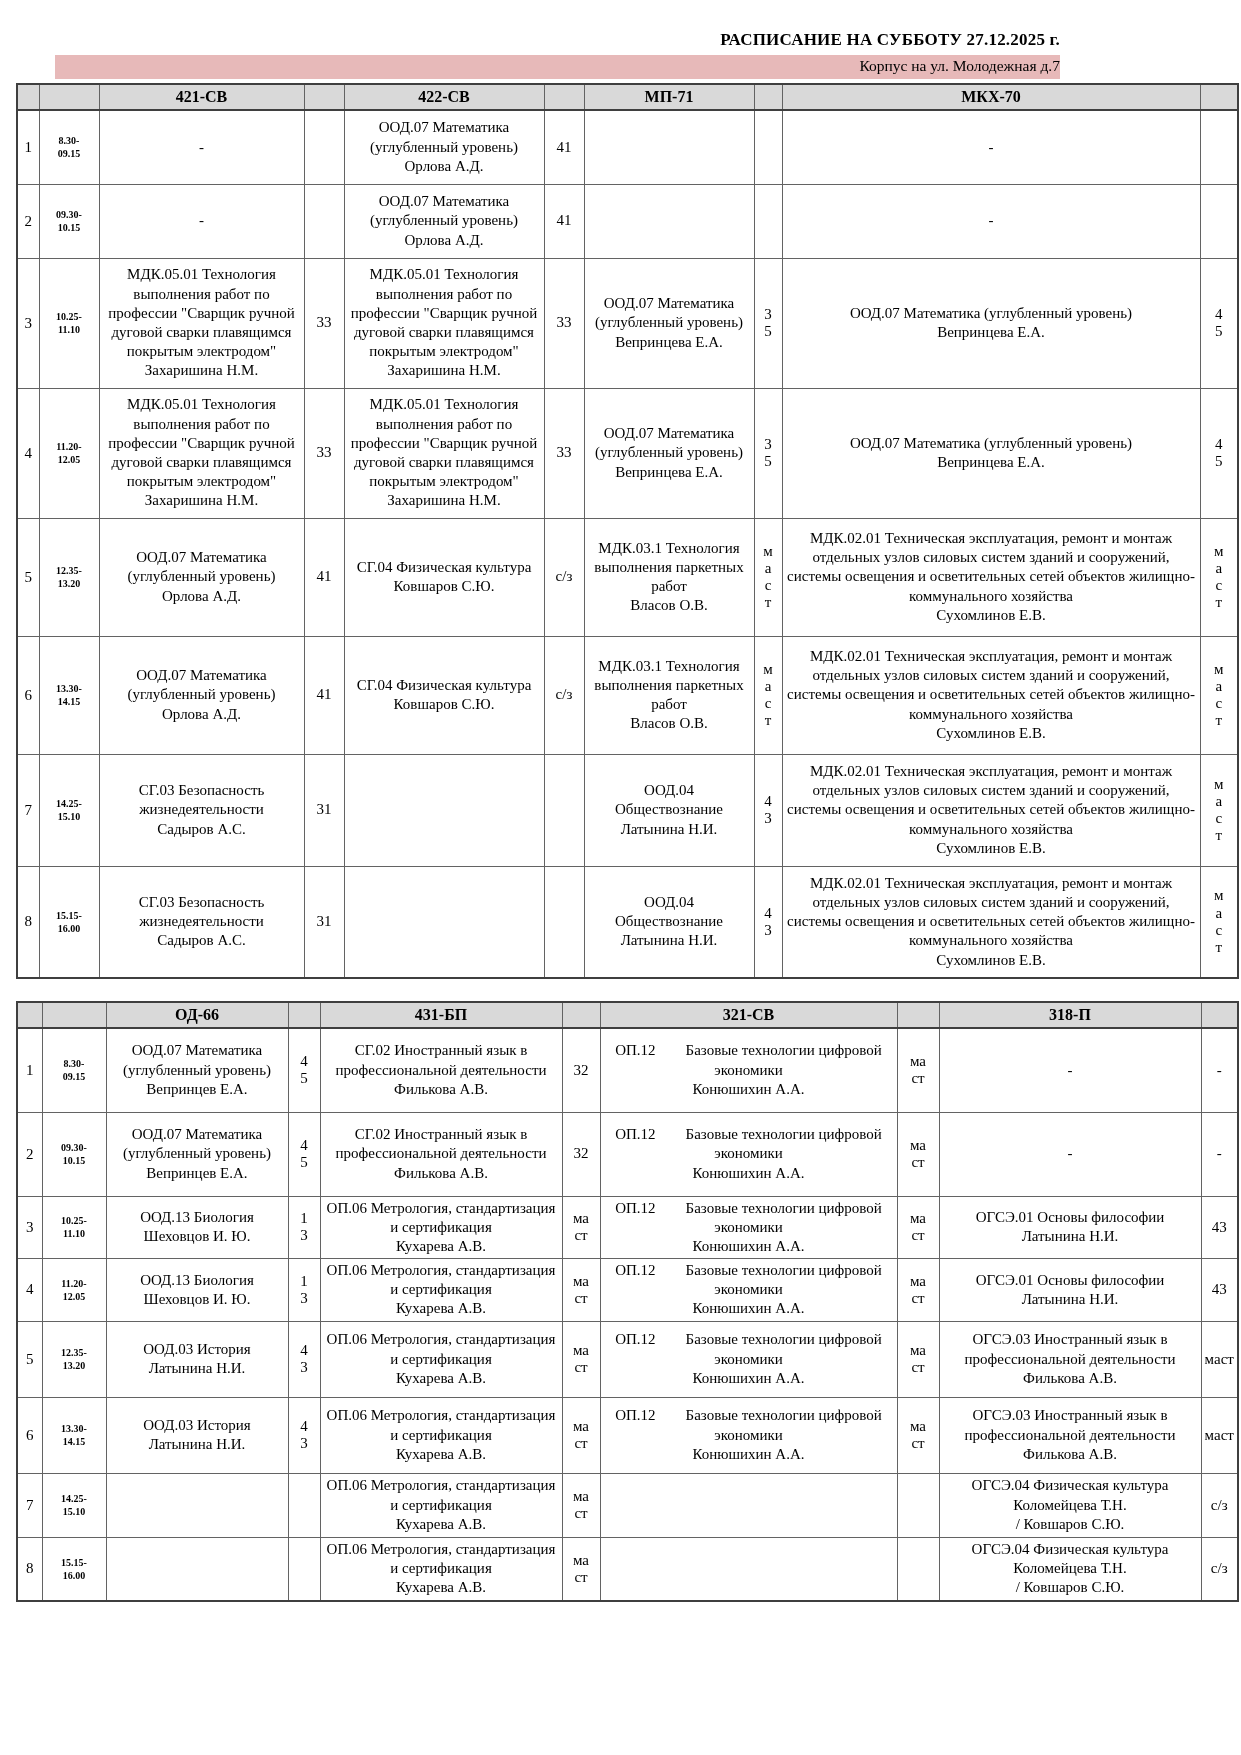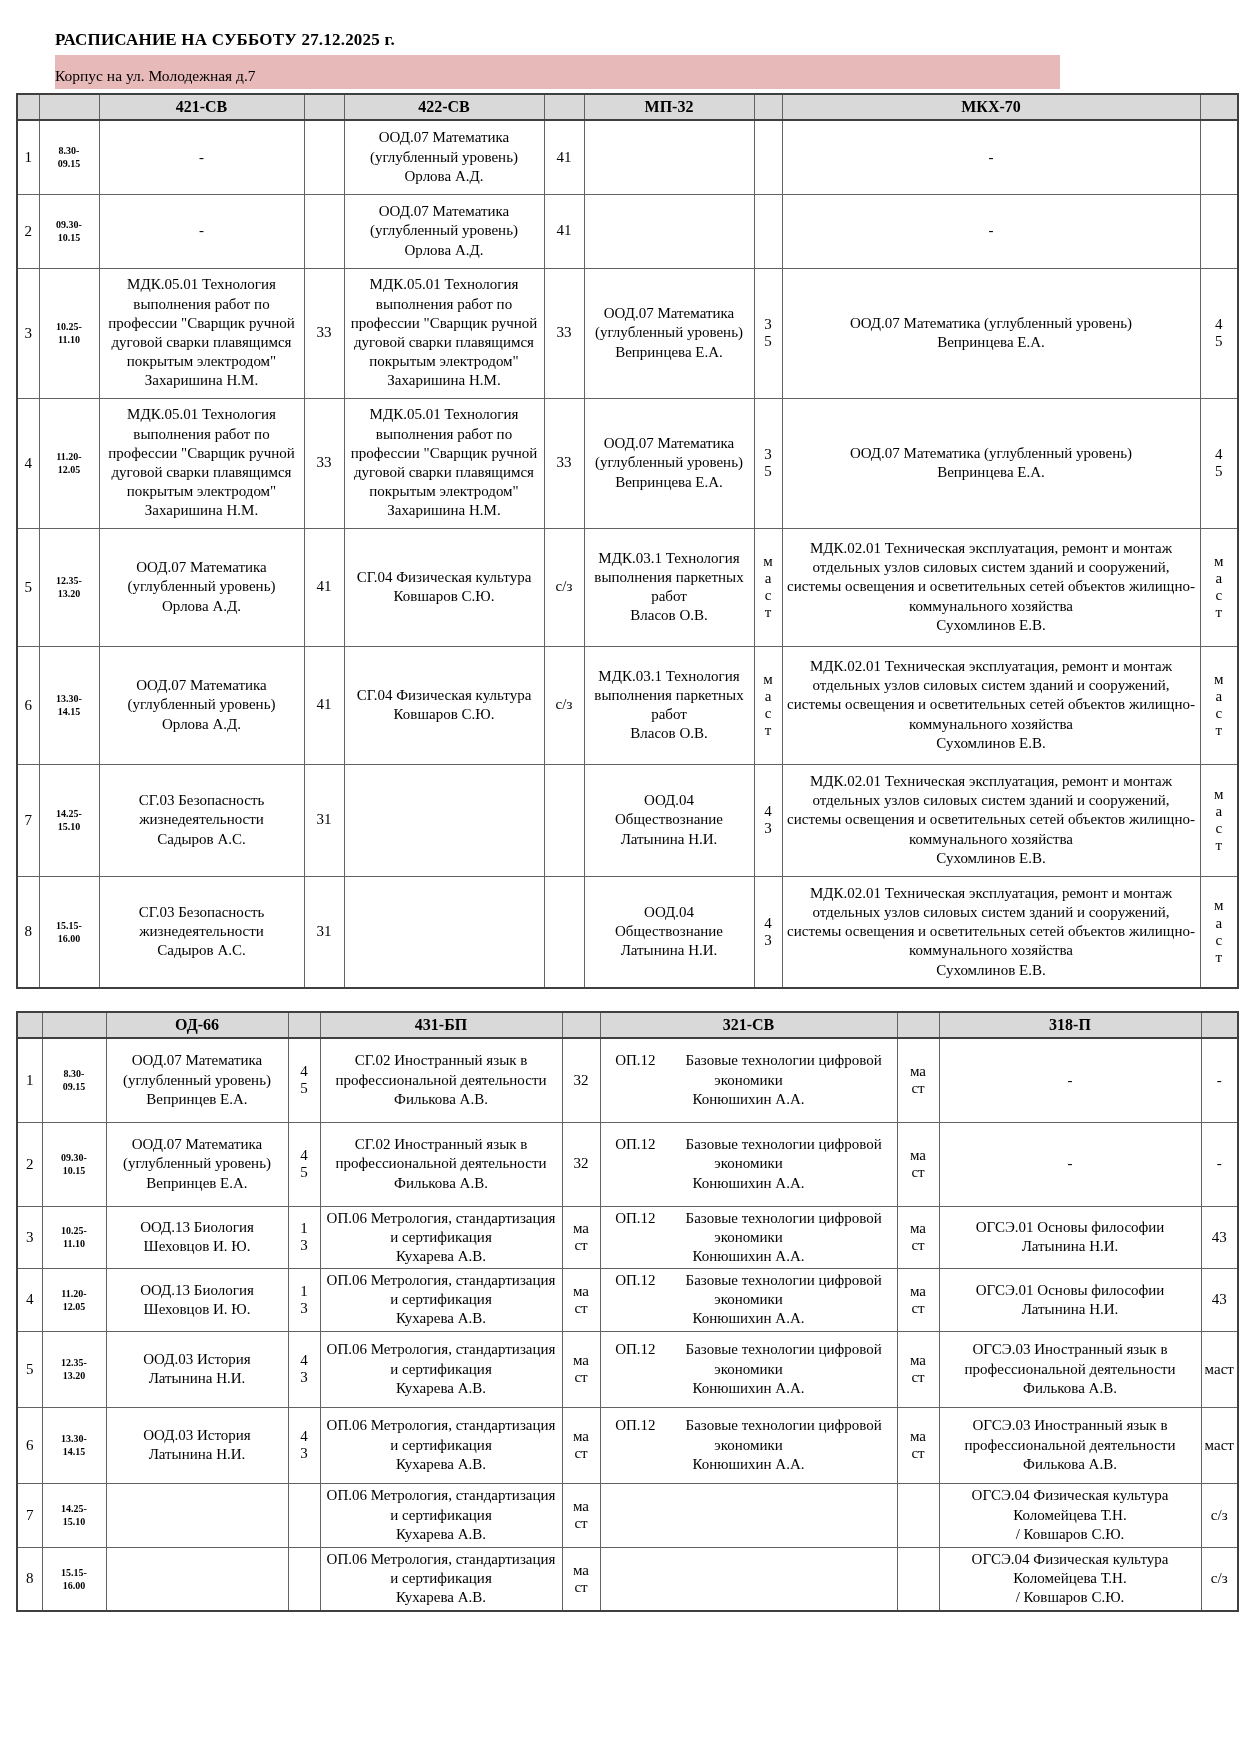--- a/index.html
+++ b/index.html
@@ -1,19 +1,19 @@
 <!DOCTYPE html>
 <html style="--banner-bg: #e7b9b9; --header-bg: #d9d9d9;"><head>
 <meta charset="utf-8">
 <style>
   html,body { margin:0; padding:0; background:#ffffff; }
   body { width:1241px; font-family:"Liberation Serif", serif; color:#000; }
-  .head-wrap { margin:30px 0 0 55px; width:1005px; text-align:left; }
+  .head-wrap { margin:30px 0 0 55px; width:1005px; text-align:right; }
   .title { font-weight:bold; font-size:17px; letter-spacing:.2px; margin-bottom:5px; }
-  .banner { background:var(--banner-bg,#e7b9b9); font-size:15.5px; padding:12px 0 4px; }
+  .banner { background:var(--banner-bg,#e7b9b9); font-size:15.5px; padding:2px 0 4px; }
   table.sched { border-collapse:collapse; table-layout:fixed; margin:4px 0 0 16px;
                 width:1221px; border:2px solid #3f3f3f; }
   .sched th, .sched td { border:1px solid #636363; vertical-align:middle;
                 text-align:center; padding:2px 3px; overflow:hidden; }
   .sched thead th { background:var(--header-bg,#d9d9d9); font-weight:bold;
                 font-size:16px; height:20px; border-bottom:2px solid #3f3f3f;margin-top:28px; }
   td.num  { font-size:15px; }
   td.time { font-weight:bold; font-size:10px; white-space:pre-line; line-height:1.3; }
   td.subj { font-size:15px; white-space:pre-line; line-height:1.28; }
   td.room { font-size:15px; white-space:pre-line; line-height:1.15; }
@@ -51,21 +51,21 @@
         <col style="width:38px">
     </colgroup>
     <thead>
         <tr>
           <th></th>
           <th></th>
           <th>421-СВ</th>
           <th></th>
           <th>422-СВ</th>
           <th></th>
-          <th>МП-32</th>
+          <th>МП-71</th>
           <th></th>
           <th>МКХ-70</th>
           <th></th>
         </tr>
       </thead>
     <tbody>
         <tr>
           <td class="num">1</td>
           <td class="time">8.30-
 09.15</td>

